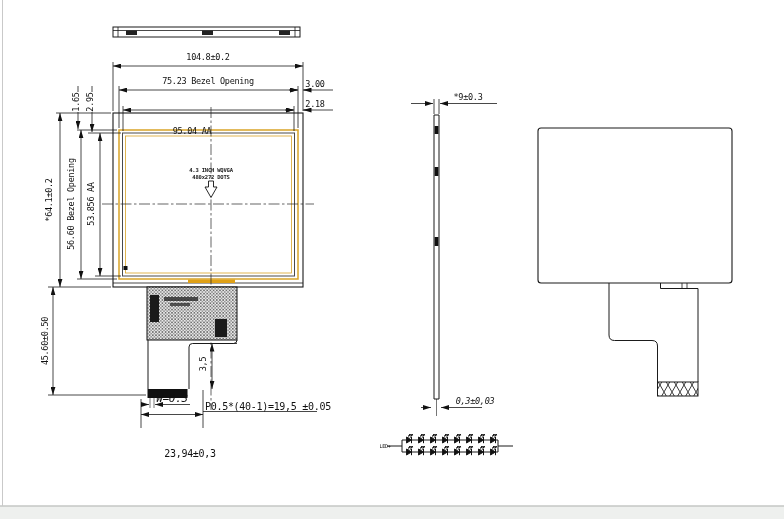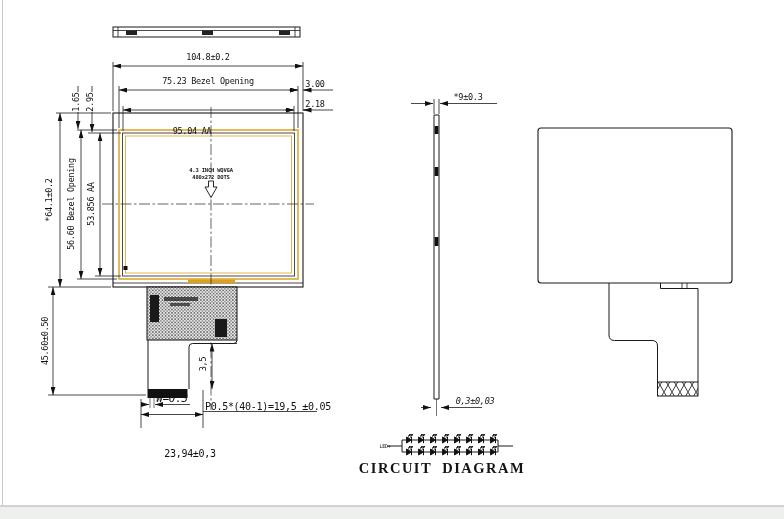--- a/index.html
+++ b/index.html
@@ -216,15 +216,14 @@
 
 <div class="dim rot" style="left:203px;top:364px;">3,5</div>
 <div class="dim ctr f75" style="left:172px;top:399px;">W=0.3</div>
 <div class="dim f8" style="left:205px;top:402px;">P0.5*(40-1)=19,5 ±0.05</div>
 <div class="dim ctr f8" style="left:190px;top:422px;margin-top:32px;">23,94±0,3</div>
 
 <div class="dim ctr" style="left:468px;top:97px;">*9±0.3</div>
 <div class="dim ctr" style="left:475px;top:401px;font-style:italic;">0,3±0,03</div>
 
 <div class="dim ctr micro" style="left:385px;top:447px;">LED+</div>
-<div class="dim ctr title" style="left:442px;top:469px;">CIRCUIT  DIAGRAM</div>
 
 </div>
 
 </body></html>

